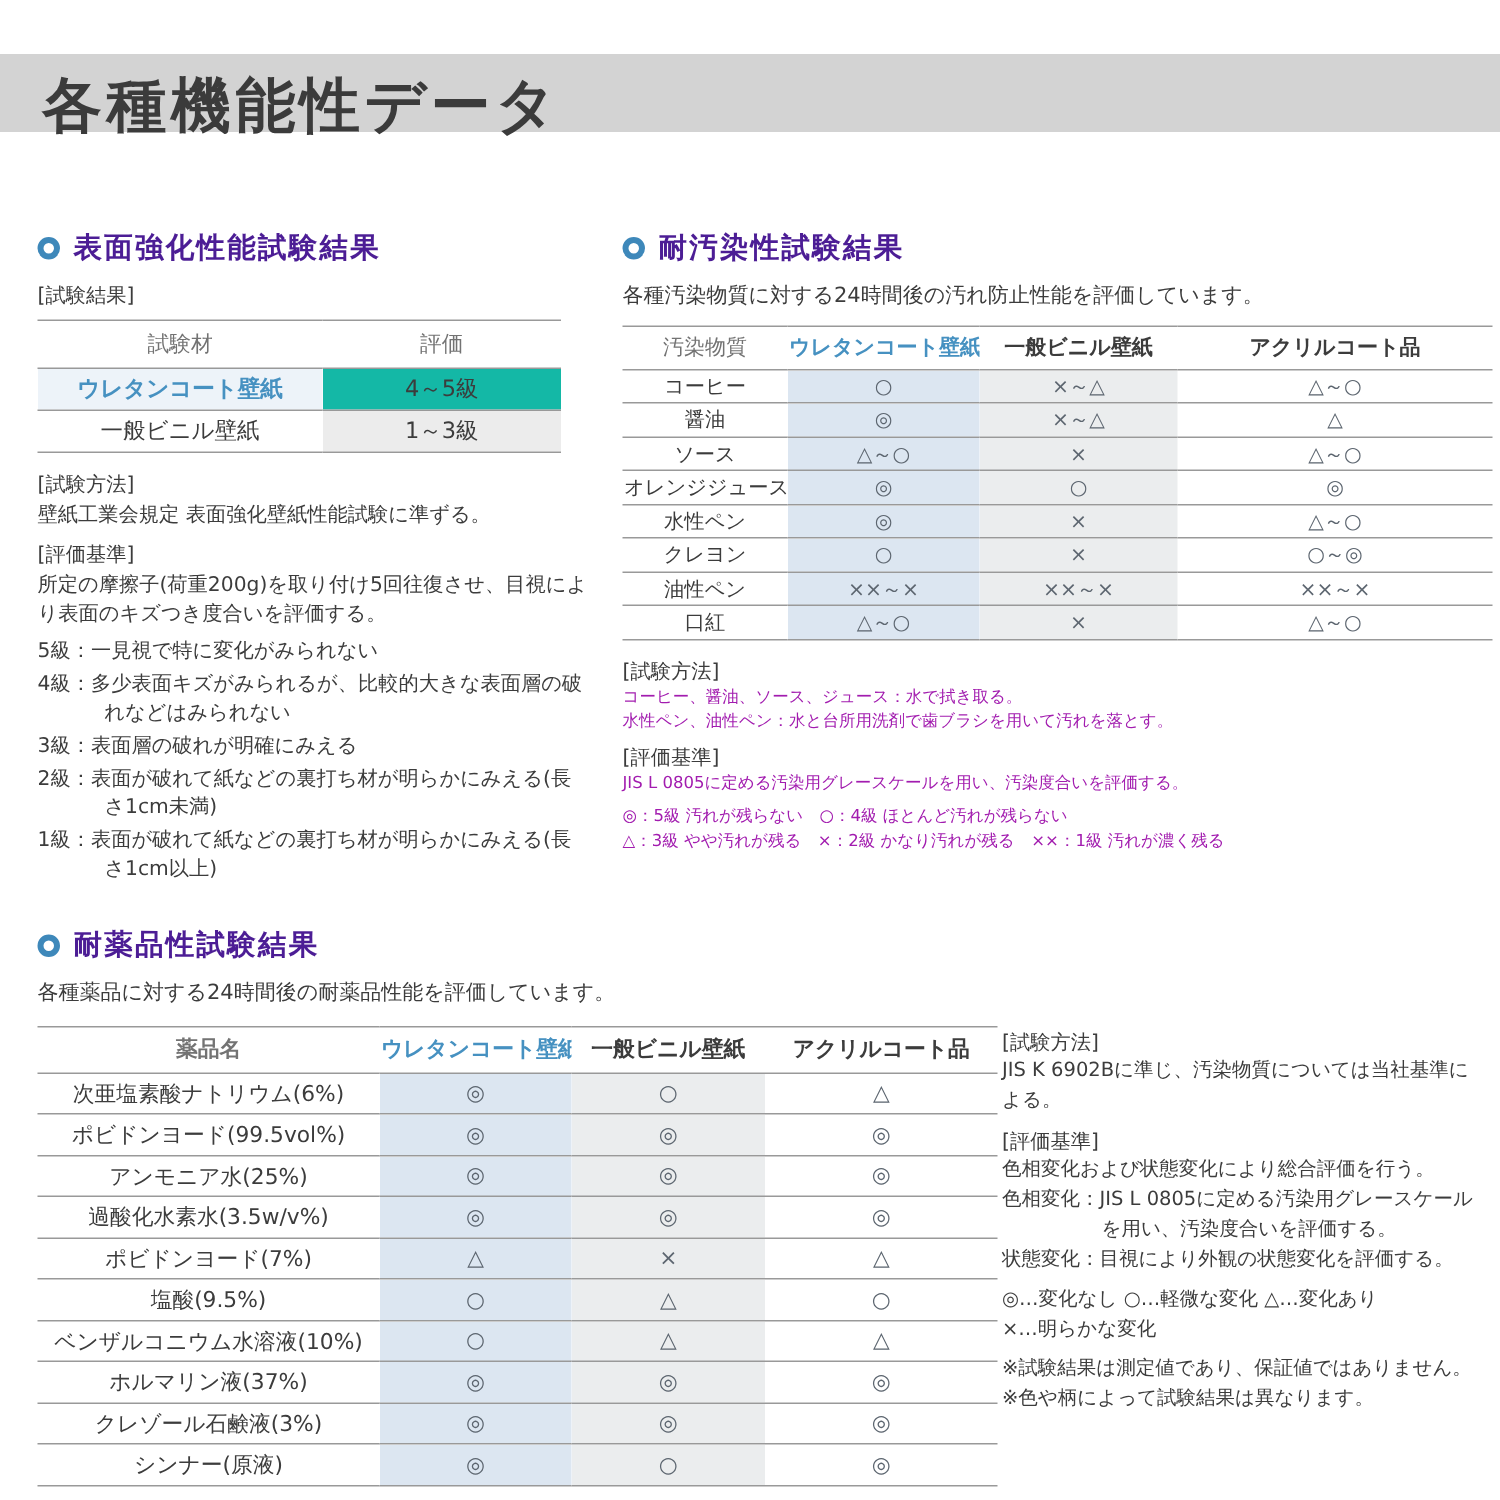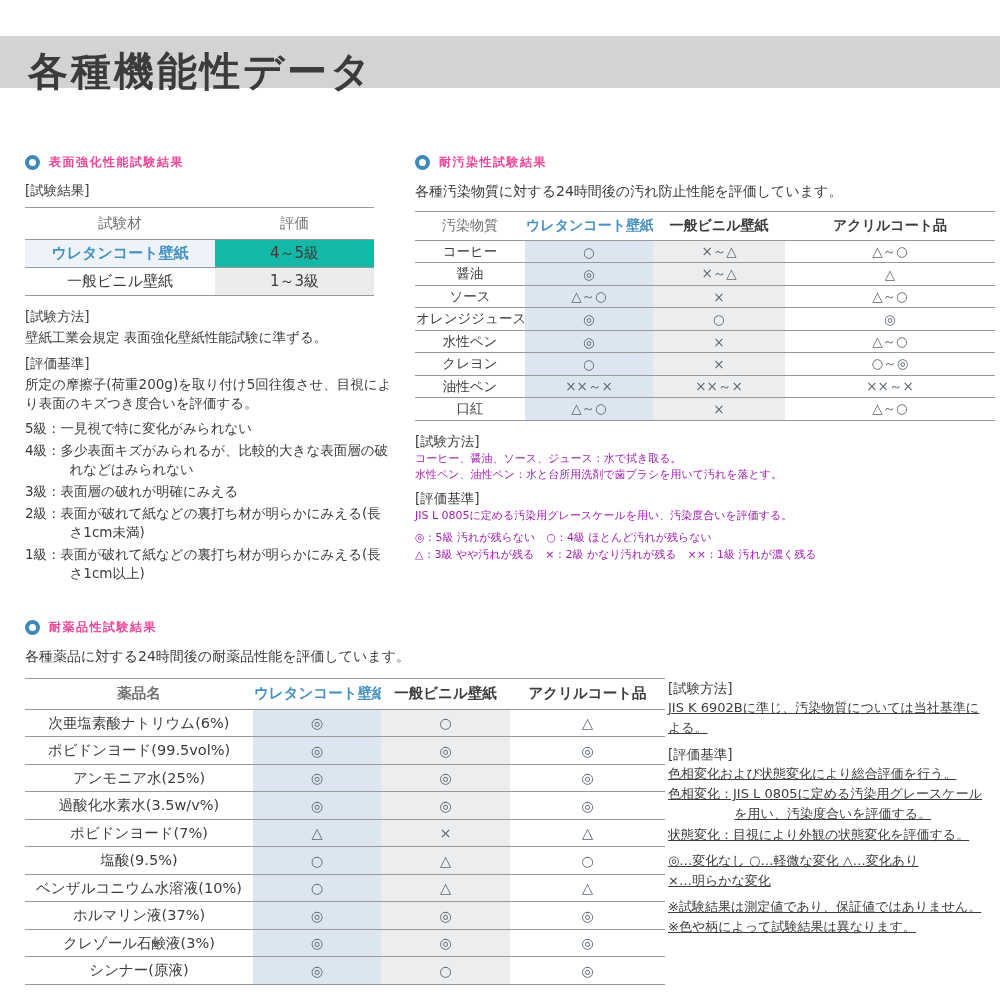--- a/index.html
+++ b/index.html
@@ -10,21 +10,21 @@
   }
   
   .banner{position:absolute;left:0;top:36px;width:1000px;height:52px;background:#d3d3d3;}
   .banner .title{
     margin:0;padding:13px 0 0 28px;font-size:40px;font-weight:bold;
     color:#3b3b3b;letter-spacing:3px;line-height:1.1;
   }
   
   .sec-head{display:flex;align-items:center;gap:9px;}
   .bullet{width:7px;height:7px;border:4.5px solid #3e88ba;border-radius:50%;background:#fff;flex:0 0 auto;}
-  .sec-title{font-size:12px;font-weight:bold;color:#ec4899;letter-spacing:1.5px;line-height:1.1;}
+  .sec-title{font-size:19px;font-weight:bold;color:#4c1d95;letter-spacing:1.5px;line-height:1.1;}
   .bracket-label{font-size:13.5px;color:#3c3c3c;}
   .body-text{font-size:13.5px;line-height:1.42;color:#3c3c3c;}
   .small-text{font-size:11px;line-height:1.5;color:#a21caf;}
   
   .col-left{position:absolute;left:25px;top:155px;width:368px;}
   .col-right{position:absolute;left:415px;top:155px;width:578px;}
   .sec3{position:absolute;left:25px;top:620px;width:965px;}
   .sec3-flex{display:flex;margin-top:11px;}
   .sec3-table-wrap{width:632px;flex:0 0 auto;}
   .sec3-notes{width:322px;margin-left:11px;padding-top:2px;flex:0 0 auto;}
@@ -65,21 +65,21 @@
   .t3 .c2{width:127px;}
   .t3 .c3{width:153px;}
   
   .mt14{margin-top:12px;}
   .mt12{margin-top:12px;}
   .mt8{margin-top:8px;}
   .mt6{margin-top:6px;}
   .mt2{margin-top:2px;}
   .grade{font-size:13.5px;line-height:1.4;padding-left:3.3em;text-indent:-3.3em;margin-top:3px;}
   .hang5{padding-left:5.1em;text-indent:-5.1em;}
-  .note-line{font-size:13px;line-height:1.55;text-decoration:underline;}
+  .note-line{font-size:13px;line-height:1.55;}
 </style>
 </head>
 <body>
 
 <div class="banner">
   <h1 class="title">各種機能性データ</h1>
 </div>
 
 <div class="col-left">
   <div class="sec-head">

